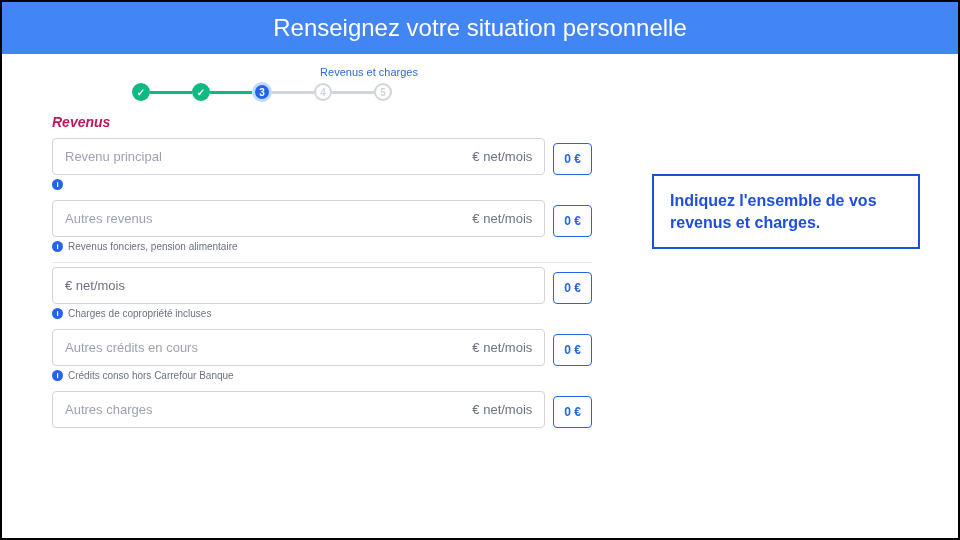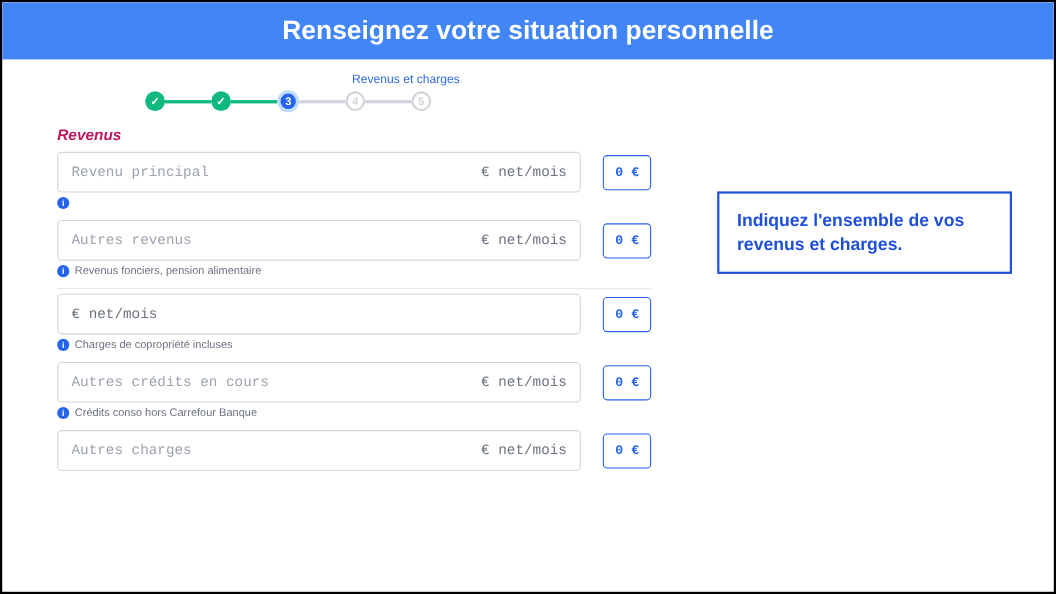--- a/index.html
+++ b/index.html
@@ -1,33 +1,33 @@
 <!DOCTYPE html>
 <html><head>
   <meta charset="utf-8">
   <style>
     * { box-sizing: border-box; margin: 0; padding: 0; }
     body { font-family: -apple-system, BlinkMacSystemFont, 'Segoe UI', Arial, sans-serif; background: #fff; }
     .frame { width: 960px; height: 540px; border: 2px solid #000; position: relative; overflow: hidden; }
-    .header { background: #4285f4; color: #fff; text-align: center; padding: 12px 17px; font-size: 24px; font-weight: bold; }
+    .header { background: #4285f4; color: #fff; text-align: center; padding: 12px 17px; font-size: 24px; font-weight: normal; }
     .content { display: flex; padding: 0; }
     .main { flex: 1; padding: 8px 30px 0 50px; max-width: 620px; }
     .stepper-wrap { text-align: center; margin-bottom: 10px; }
     .stepper-label { color: #2e6bd9; font-size: 11px; margin-left: 78px; display: inline-block; margin-bottom: 4px; padding-left: 16px; }
     .stepper { display: flex; align-items: center; justify-content: flex-start; padding-left: 80px; }
     .step { width: 18px; height: 18px; border-radius: 50%; display: flex; align-items: center; justify-content: center; font-size: 10px; font-weight: bold; flex-shrink: 0; }
     .step-done { background: #10b981; color: #fff; }
     .step-active { background: #2563eb; color: #fff; border: 3px solid #bfdbfe; width: 20px; height: 20px; }
     .step-future { background: #fff; border: 2px solid #d1d5db; color: #d1d5db; }
     .line { width: 42px; height: 3px; }
     .line-done { background: #10b981; }
     .line-future { background: #d1d5db; }
     .check::before { content: '✓'; font-size: 10px; }
     .section-title { font-weight: bold; font-size: 14px; color: #be185d; margin: 12px 0 8px 0; font-style: italic; }
-    .field-row { display: flex; align-items: center; gap: 20px; margin-bottom: 4px; font-family: Liberation Mono, monospace; }
+    .field-row { display: flex; align-items: flex-end; gap: 8px; margin-bottom: 4px; }
     .field-input { flex: 1; border: 1px solid #d1d5db; border-radius: 4px; padding: 10px 12px; display: flex; justify-content: space-between; align-items: center; background: #fff; }
     .field-placeholder { color: #9ca3af; font-size: 13px; }
     .field-suffix { color: #6b7280; font-size: 13px; }
     .field-value { border: 1.5px solid #2563eb; border-radius: 4px; padding: 8px 10px; color: #2563eb; font-size: 12px; font-weight: 600; min-width: 38px; text-align: center; }
     .help-row { display: flex; align-items: center; gap: 5px; margin-bottom: 10px; color: #6b7280; font-size: 10px; }
     .info-icon { width: 11px; height: 11px; border-radius: 50%; background: #2563eb; color: #fff; display: inline-flex; align-items: center; justify-content: center; font-size: 8px; font-weight: bold; font-style: normal; flex-shrink: 0; }
     .divider { border: none; border-top: 1px solid #e5e7eb; margin: 8px 0 4px 0; }
     .sidebar { position: absolute; right: 38px; top: 172px; width: 268px; margin-left: 24px; }
     .callout { border: 2.5px solid #1e4fd9; padding: 14px 16px; color: #1e4fd9; font-weight: bold; font-size: 16px; line-height: 1.35; }
     .callout p { margin-bottom: 14px; }

